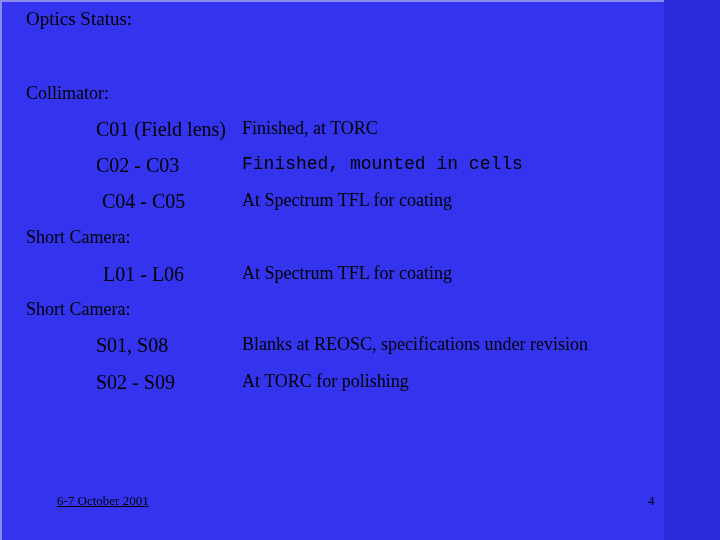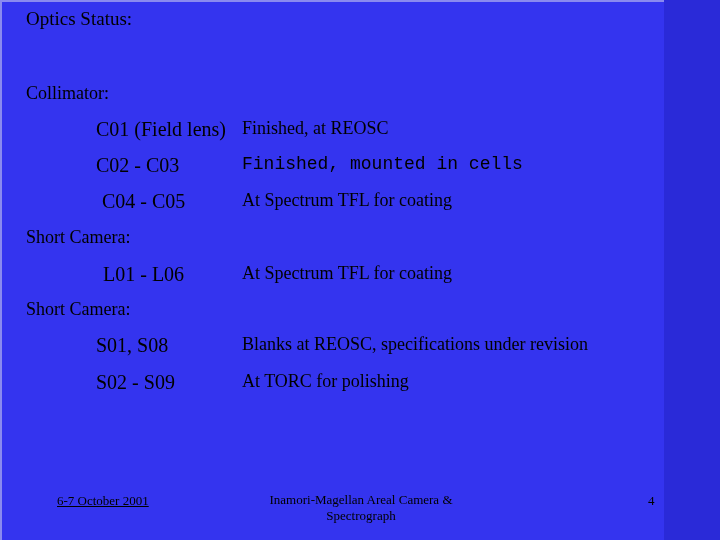--- a/index.html
+++ b/index.html
@@ -38,21 +38,21 @@
 <body>
 
 <div class="slide">
 
   <div class="abs title" style="left:26px; top:8px;">Optics Status:</div>
 
   <div class="abs heading" style="left:26px; top:83px;">Collimator:</div>
 
   <div>
     <span class="abs rowlabel" style="left:96px;  top:118px;">C01 (Field lens)</span>
-    <span class="abs rowstat" style="left:242px; top:118px;">Finished, at REOSC</span>
+    <span class="abs rowstat" style="left:242px; top:118px;">Finished, at TORC</span>
   </div>
   <div>
     <span class="abs rowlabel" style="left:96px;  top:154px;">C02 - C03</span>
     <span class="abs rowstat" style="left:242px; top:154px;font-family:Liberation Mono, monospace;">Finished, mounted in cells</span>
   </div>
   <div>
     <span class="abs rowlabel" style="left:102px;  top:190px;">C04 - C05</span>
     <span class="abs rowstat" style="left:242px; top:190px;">At Spectrum TFL for coating</span>
   </div>
 
@@ -69,20 +69,16 @@
     <span class="abs rowlabel" style="left:96px;  top:334px;">S01, S08</span>
     <span class="abs rowstat" style="left:242px; top:334px;">Blanks at REOSC, specifications under revision</span>
   </div>
   <div>
     <span class="abs rowlabel" style="left:96px;  top:371px;">S02 - S09</span>
     <span class="abs rowstat" style="left:242px; top:371px;">At TORC for polishing</span>
   </div>
 
   <div class="abs footer-text" style="left:57px; top:493px;text-decoration:underline;">6-7 October 2001</div>
 
-  <div class="footer-center">
-    <div>Inamori-Magellan Areal Camera &amp;</div>
-    <div>Spectrograph</div>
-  </div>
 
   <div class="abs footer-text" style="left:648px; top:493px;">4</div>
 
 </div>
 
 </body></html>

